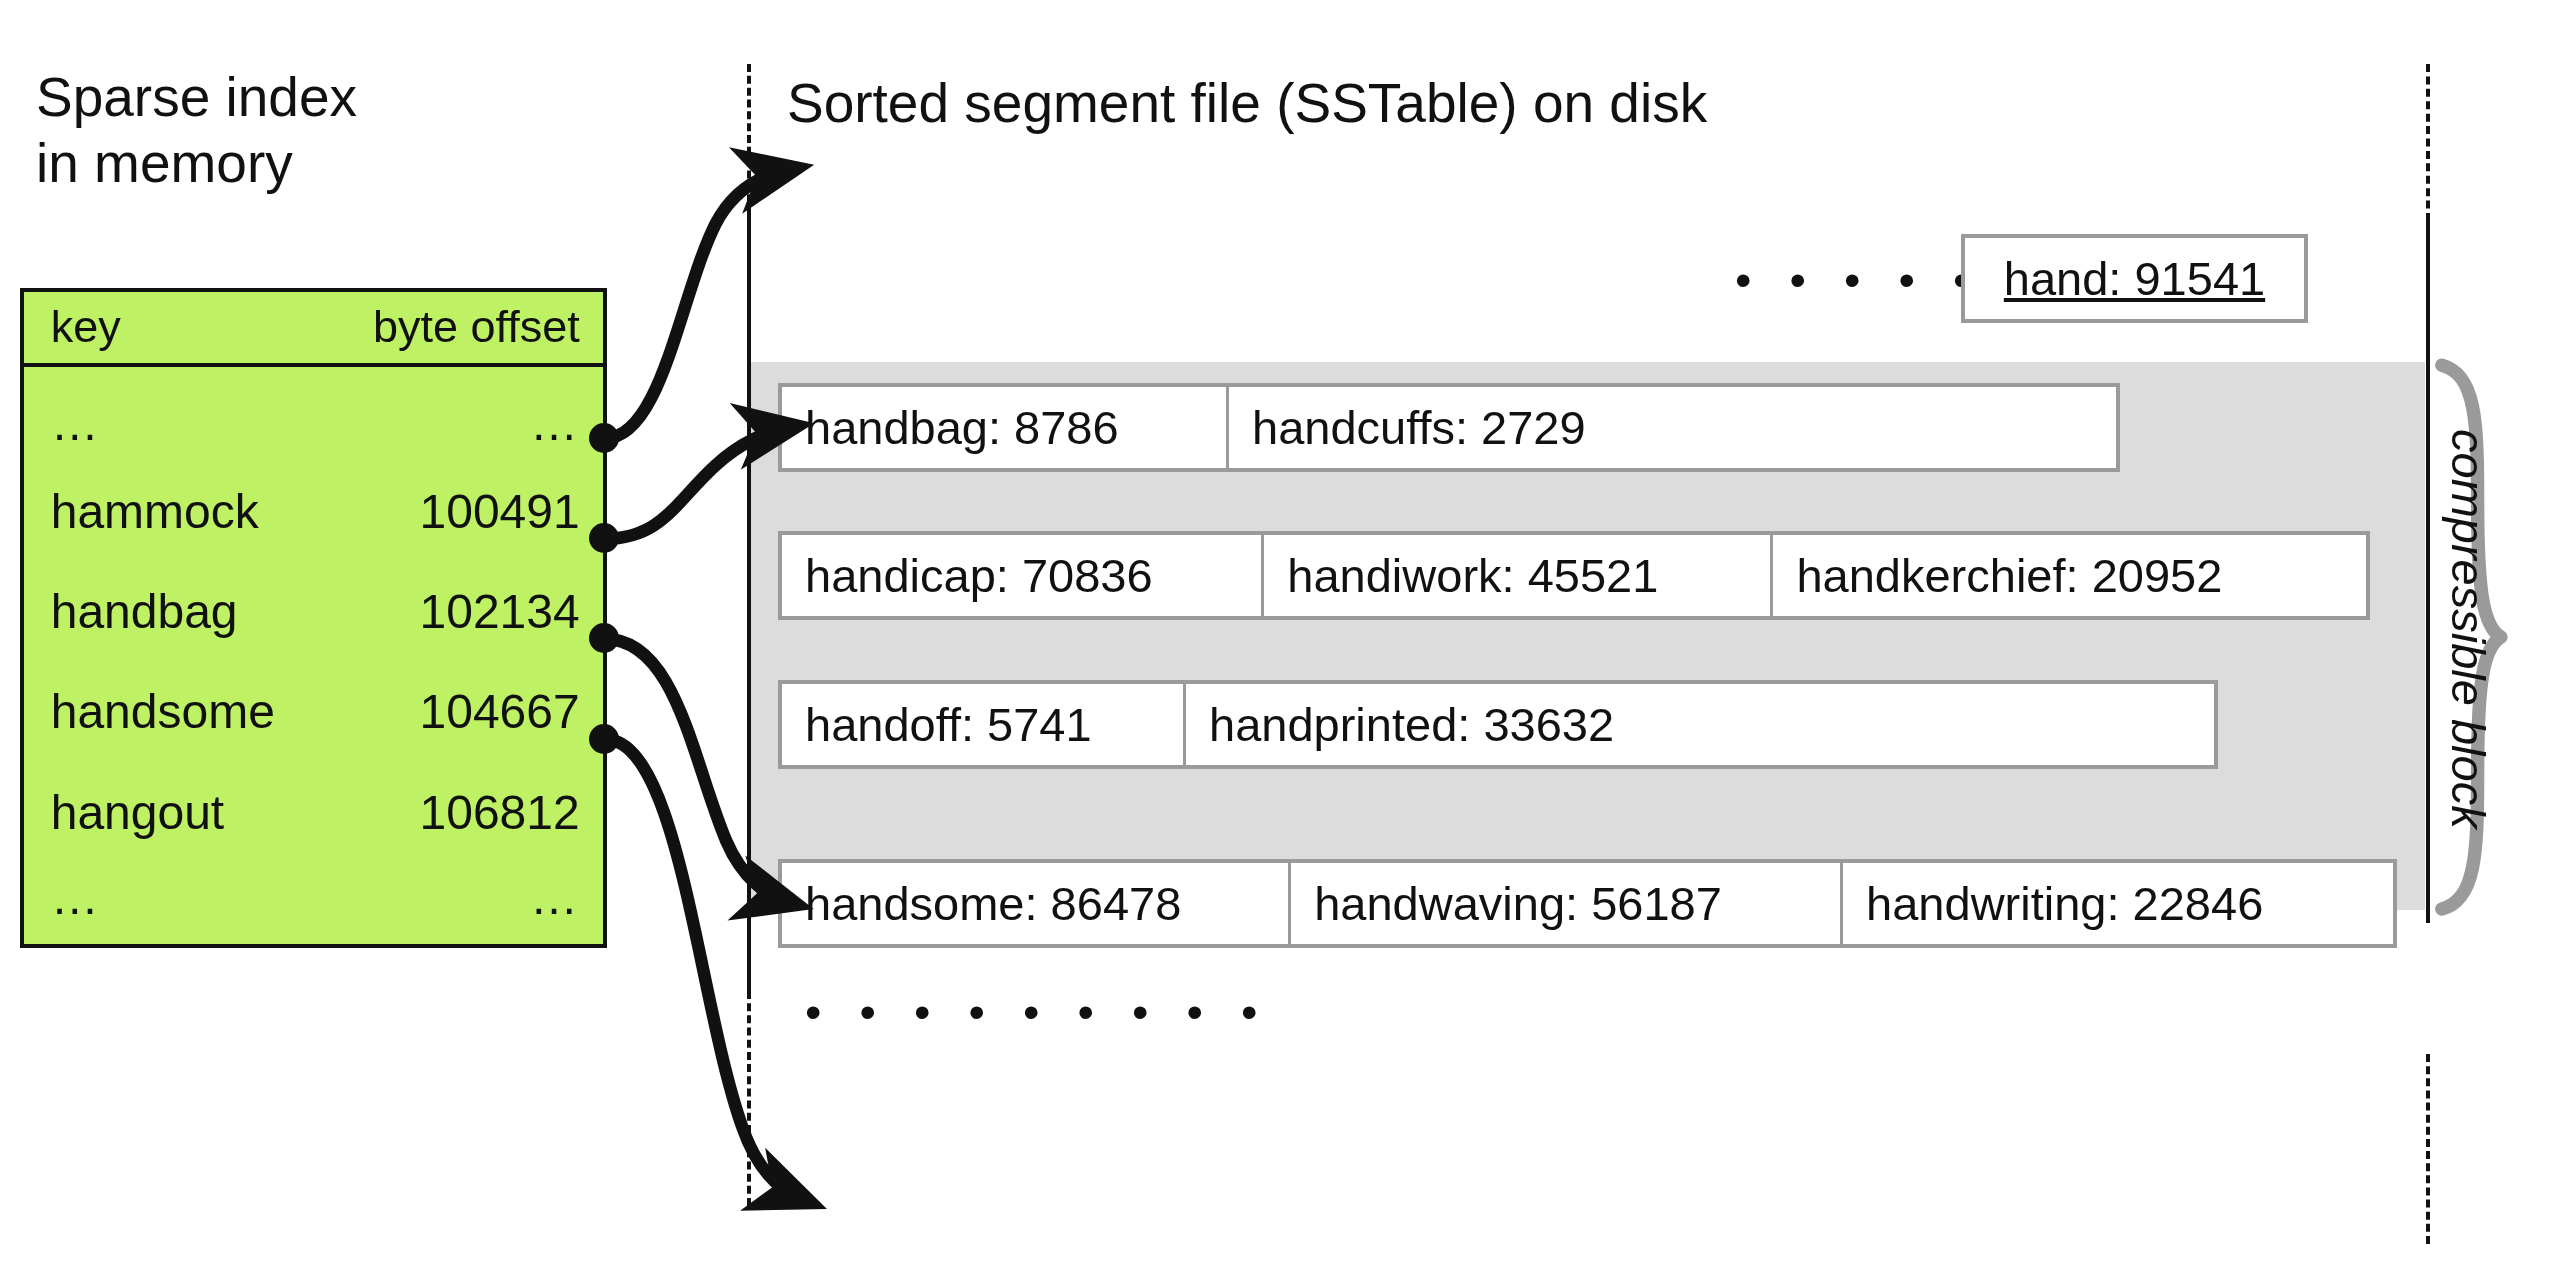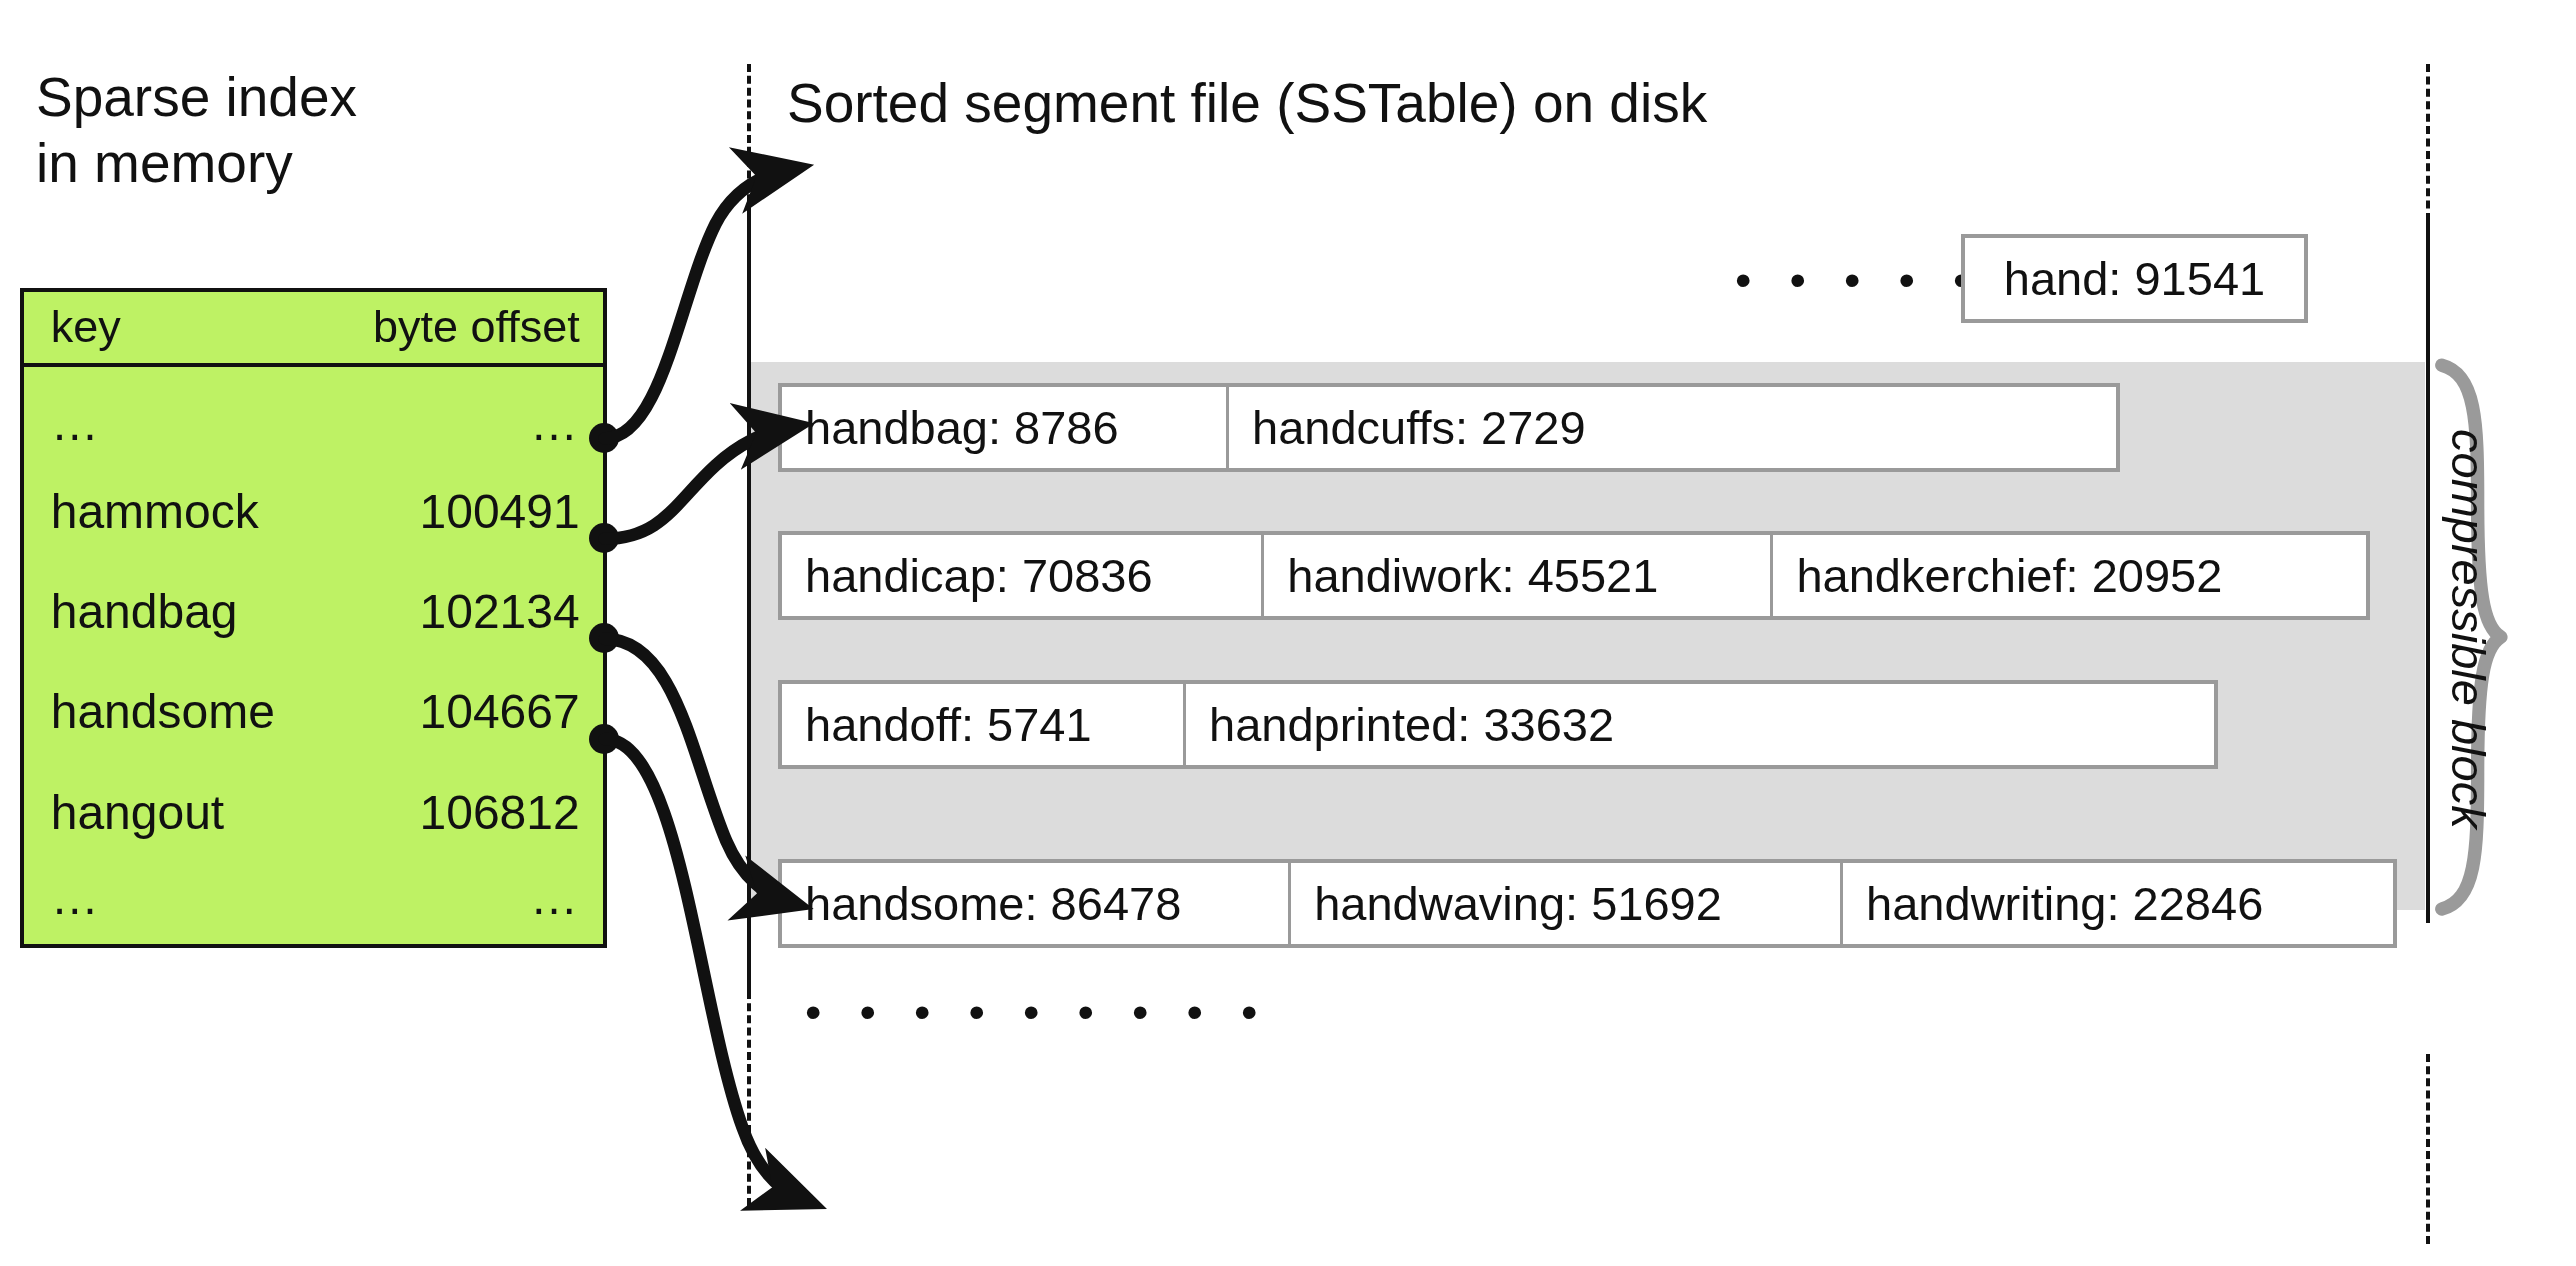--- a/index.html
+++ b/index.html
@@ -38,21 +38,21 @@
            background:#ffffff;display:flex;}
   .sst-cell{position:relative;display:flex;align-items:center;
             border-right:3.6px solid #9a9a9a;box-sizing:border-box;
             padding:0 23px;font-size:47px;white-space:pre;color:#111;}
   .sst-cell:last-child{border-right:none;}
 
   
   #hand-box{position:absolute;left:1961px;top:234px;width:347px;height:89px;
             border:4.5px solid #9a9a9a;box-sizing:border-box;background:#fff;
             display:flex;align-items:center;justify-content:center;
-            font-size:47px;white-space:pre;}
+            font-size:47px;white-space:pre;text-decoration:underline;}
 
   
   .dots{position:absolute;font-size:47px;letter-spacing:12.5px;color:#111;white-space:pre;}
   #dots-top{left:1735px;top:252px;}
   #dots-bottom{left:805px;top:984px;}
 
   
   .anchor-dot{position:absolute;width:30px;height:30px;border-radius:50%;background:#111;}
 
   
@@ -129,21 +129,21 @@
     <div class="sst-cell" style="width:596px">handkerchief: 20952</div>
   </div>
 
   <div class="sst-row" style="left:778px;top:680px;width:1440px">
     <div class="sst-cell" style="width:404px">handoff: 5741</div>
     <div class="sst-cell" style="width:535px">handprinted: 33632</div>
   </div>
 
   <div class="sst-row" style="left:778px;top:859px;width:1619px">
     <div class="sst-cell" style="width:512px">handsome: 86478</div>
-    <div class="sst-cell" style="width:555px">handwaving: 51692</div>
+    <div class="sst-cell" style="width:555px">handwaving: 56187</div>
     <div class="sst-cell" style="width:553px">handwriting: 22846</div>
   </div>
 
   <div class="dots" id="dots-bottom">• • • • • • • • •</div>
 
   <div class="anchor-dot" style="left:589px;top:423px"></div>
   <div class="anchor-dot" style="left:589px;top:523px"></div>
   <div class="anchor-dot" style="left:589px;top:623px"></div>
   <div class="anchor-dot" style="left:589px;top:724px"></div>
 

